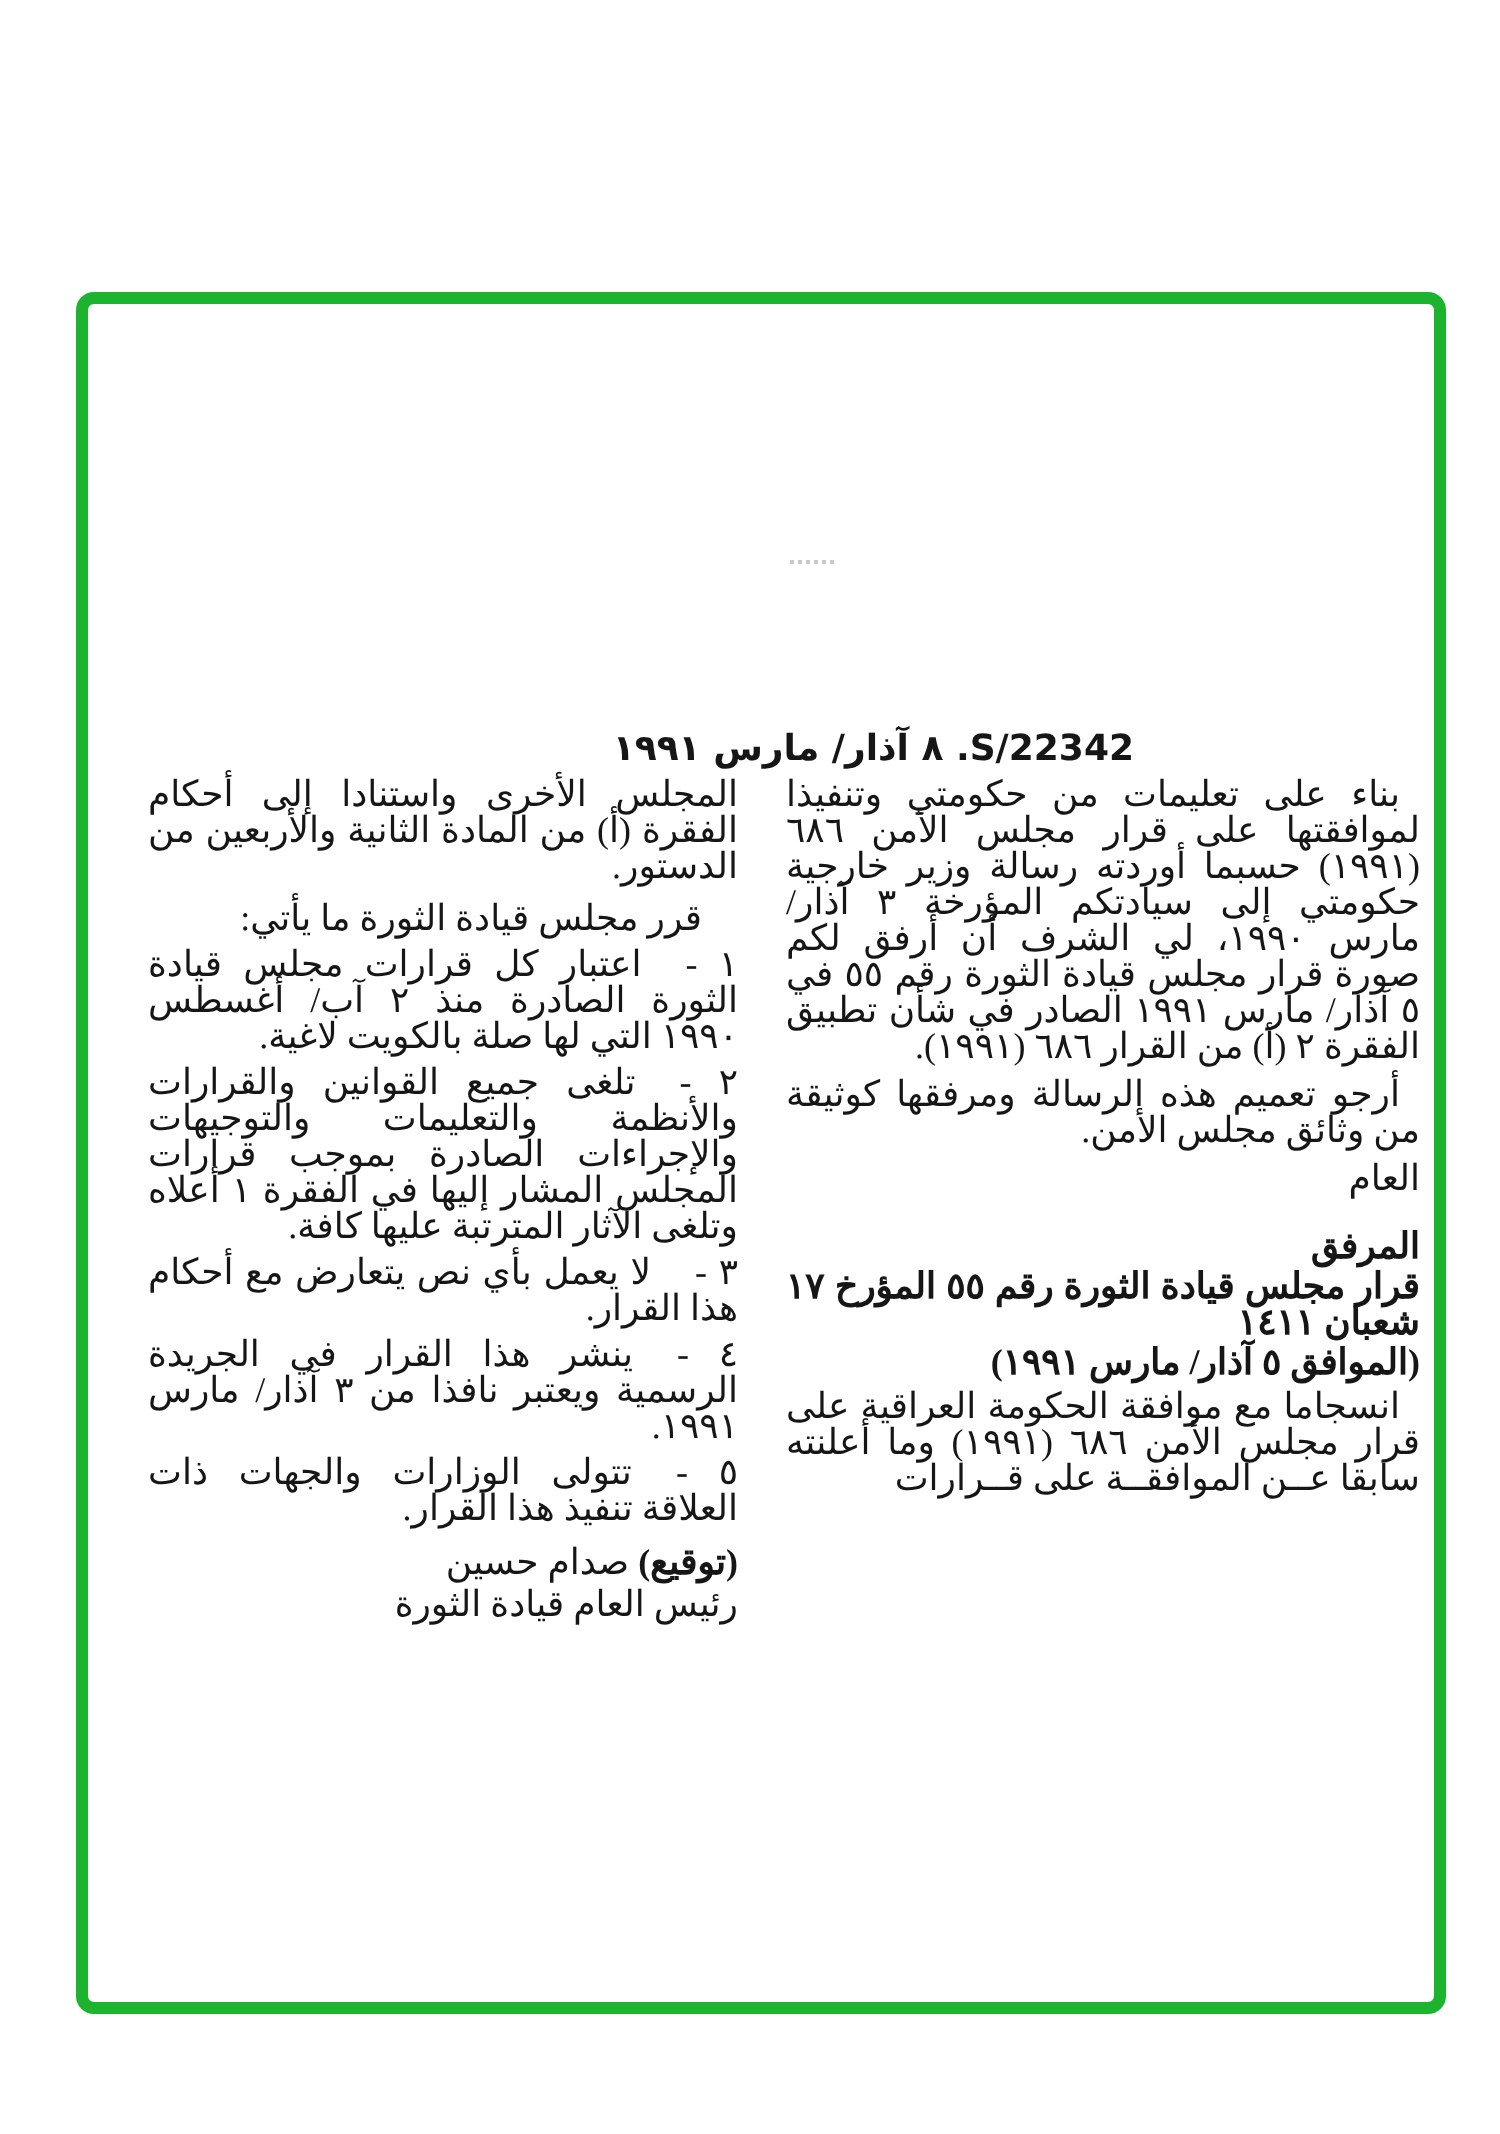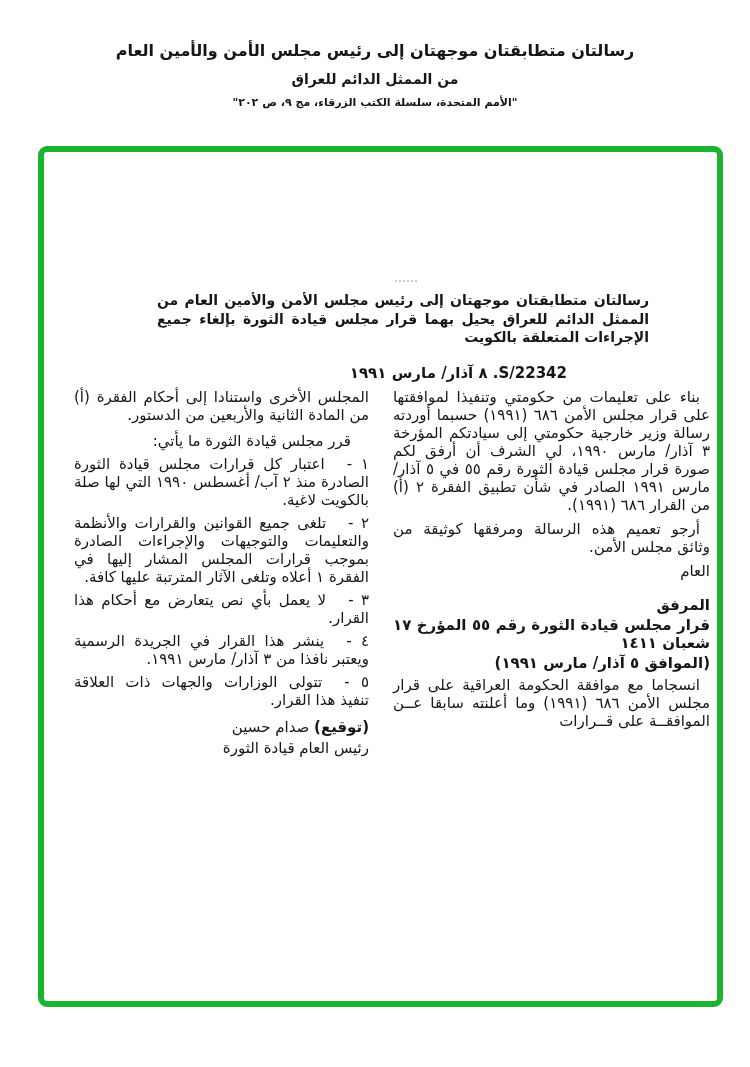--- a/index.html
+++ b/index.html
@@ -39,33 +39,33 @@
   }
 
   .doc-title {
     position: absolute; top: 139px; right: 68px; width: 492px;
     font-weight: bold; font-size: 14px; line-height: 18.5px;
     text-align: justify; direction: rtl;
   }
 
   .doc-date {
     position: absolute; top: 212px; right: 150px;
-    font-size: 15px; font-weight: bold; direction: rtl;
+    font-size: 18px; font-weight: bold; direction: rtl;
   }
 
   
   .columns {
     position: absolute; top: 236px; left: 0; right: 0;
     box-sizing: border-box;
     padding: 0 7px 0 0;
     display: flex; direction: rtl;
     gap: 24px;
     justify-content: flex-start;
   }
-  .col { font-size: 15px; line-height: 18px; text-align: justify; direction: rtl; }
+  .col { font-size: 18px; line-height: 18px; text-align: justify; direction: rtl; font-family: Liberation Serif, serif; }
   .col-letter  { width: 317px; }
   .col-decision{ width: 295px; }
 
   .para { margin: 0 0 6px 0; }
   .indent { text-indent: 10px; }
 
   .sig-line { margin: 3px 0 0 0; }
   .sig-label { font-weight: bold; }
   .sig-sub { margin: 3px 0 0 0; }
 
@@ -76,31 +76,25 @@
   .intro-line { margin: 8px 0 0 0; text-indent: 18px; }
   .list-item { margin: 5px 0 0 0; }
   .list-num { margin-left: 22px; white-space: nowrap; }
   .dec-sig { margin-top: 9px; }
 </style>
 </head>
 <body>
 
 <div class="page">
 
-  <header class="doc-header">
-    <div class="hdr-line1">رسالتان متطابقتان موجهتان إلى رئيس مجلس الأمن والأمين العام</div>
-    <div class="hdr-line2">من الممثل الدائم للعراق</div>
-    <div class="hdr-line3">"الأمم المتحدة، سلسلة الكتب الزرقاء، مج ٩، ص ٢٠٢"</div>
-  </header>
 
   <div class="green-box" style="border-color: rgb(28, 179, 47);">
 
     <div class="scan-artifact"></div>
 
-    <div class="doc-title">رسالتان متطابقتان موجهتان إلى رئيس مجلس الأمن والأمين العام من الممثل الدائم للعراق يحيل بهما قرار مجلس قيادة الثورة بإلغاء جميع الإجراءات المتعلقة بالكويت</div>
 
     <div class="doc-date">S/22342. ٨ آذار/ مارس ١٩٩١</div>
 
     <div class="columns">
 
       <div class="col col-letter">
         <p class="para indent">بناء على تعليمات من حكومتي وتنفيذا لموافقتها على قرار مجلس الأمن ٦٨٦ (١٩٩١) حسبما أوردته رسالة وزير خارجية حكومتي إلى سيادتكم المؤرخة ٣ آذار/ مارس ١٩٩٠، لي الشرف أن أرفق لكم صورة قرار مجلس قيادة الثورة رقم ٥٥ في ٥ آذار/ مارس ١٩٩١ الصادر في شأن تطبيق الفقرة ٢ (أ) من القرار ٦٨٦ (١٩٩١).</p>
         <p class="para indent">أرجو تعميم هذه الرسالة ومرفقها كوثيقة من وثائق مجلس الأمن.</p>
 
         <p class="sig-sub">العام</p>

